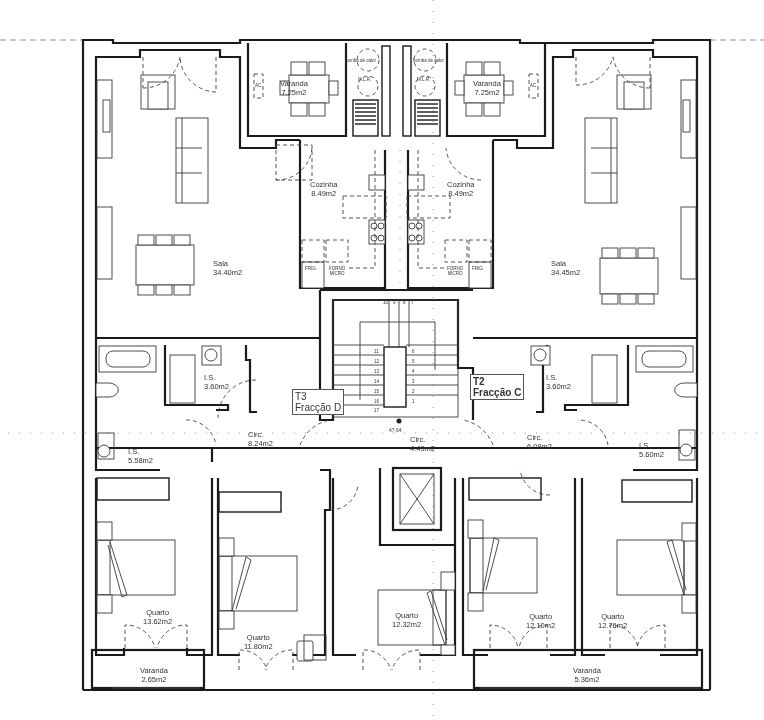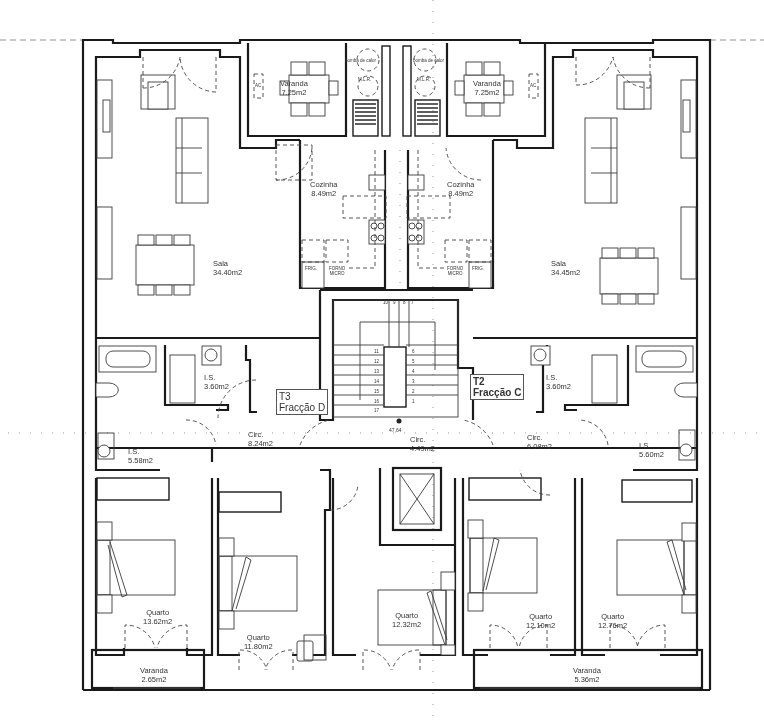--- a/index.html
+++ b/index.html
@@ -349,21 +349,21 @@
 </div>
 <div class="lbl" style="left:128px;top:447px;text-align:left;">
   <div>I.S.</div>
   <div>5.58m2</div>
 </div>
 <div class="lbl" style="left:639px;top:441px;text-align:left;">
   <div>I.S.</div>
   <div>5.60m2</div>
 </div>
 
-<div class="unit-box" style="left:276px;top:389px;">
+<div class="unit-box" style="left:292px;top:389px;">
   <div>T3</div>
   <div>Fracção D</div>
 </div>
 <div class="unit-box" style="left:470px;top:374px;font-weight:bold;">
   <div>T2</div>
   <div>Fracção C</div>
 </div>
 
 <div class="lbl" style="left:248px;top:430px;text-align:left;">
   <div>Circ.</div>

